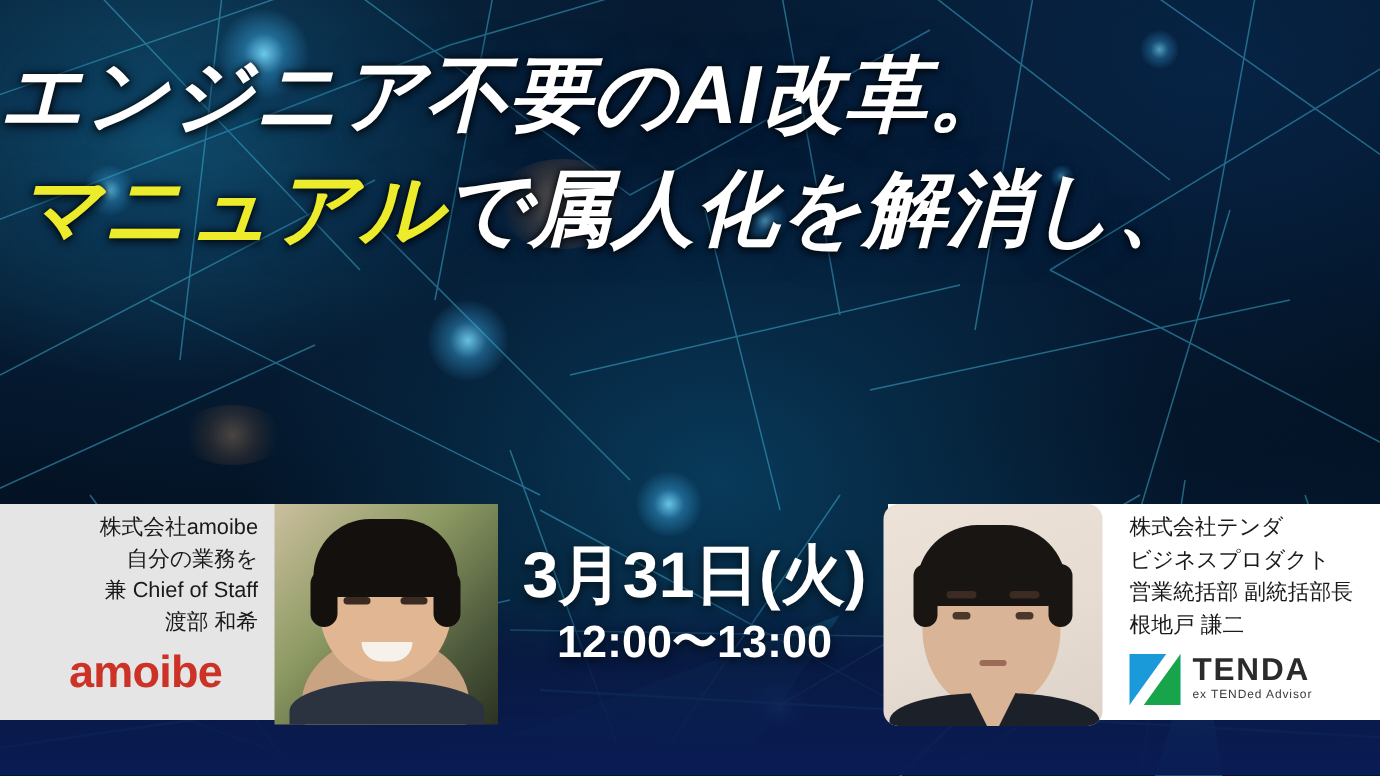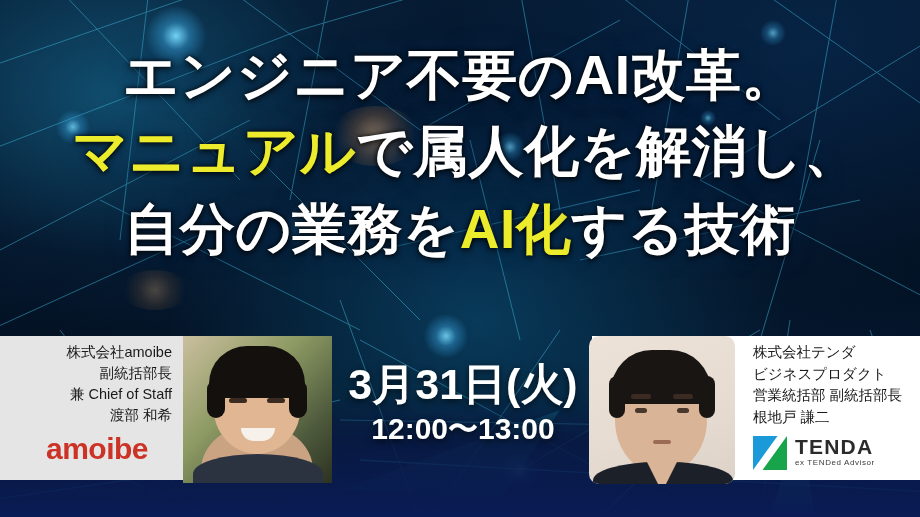--- a/index.html
+++ b/index.html
@@ -40,23 +40,23 @@
   }
   .orange-glow {
     position: absolute;
     border-radius: 50%;
     background: radial-gradient(circle, rgba(255,190,120,0.55) 0%, rgba(220,140,70,0.25) 40%, rgba(180,100,40,0) 75%);
   }
   
   .headline {
     position: absolute;
     left: 0; right: 0;
-    top: 38px;
-    text-align: center;
+    top: 26px;
     z-index: 5;
+    font-style: italic;
   }
   .hl-line {
     font-weight: bold;
     color: #ffffff;
     letter-spacing: 0.5px;
     text-shadow:
       0 0 4px rgba(0,0,0,0.85),
       0 2px 7px rgba(0,0,0,0.75),
       0 0 22px rgba(10,40,80,0.9);
     white-space: nowrap;
@@ -265,27 +265,26 @@
   <div class="glow" style="left:700px;top:110px;width:16px;height:16px;opacity:0.75;"></div>
   <div class="glow" style="left:500px;top:452px;width:40px;height:40px;opacity:0.7;"></div>
   <div class="glow" style="left:836px;top:456px;width:26px;height:26px;opacity:0.7;"></div>
   <div class="orange-glow" style="left:330px;top:106px;width:90px;height:60px;"></div>
   <div class="orange-glow" style="left:120px;top:270px;width:70px;height:40px;opacity:0.5;"></div>
   <div class="bg-bottom"></div>
 
   <div class="headline">
     <div class="hl-line hl-1">エンジニア不要のAI改革。</div>
     <div class="hl-line hl-2"><span class="accent">マニュアル</span><span>で属人化を解消し、</span></div>
-    <div class="hl-line hl-3"><span>自分の業務を</span><span class="accent">AI化</span><span>する技術</span></div>
   </div>
 
   <div class="card-left">
     <div class="card-left-text">
       <div>株式会社amoibe</div>
-      <div>副統括部長</div>
+      <div>自分の業務を</div>
       <div>兼 Chief of Staff</div>
       <div>渡部 和希</div>
     </div>
     <div class="amoibe-logo">amoibe</div>
   </div>
 
   <div class="photo-left">
     <div class="face" style="left:18px;top:88px;width:112px;height:92px;background:#caa382;"></div>
     <div class="face" style="left:30px;top:22px;width:88px;height:96px;background:#e0b693;"></div>
     <div style="position:absolute;left:26px;top:10px;width:96px;height:52px;background:#14100e;border-radius:48px 48px 18px 18px;"></div>

